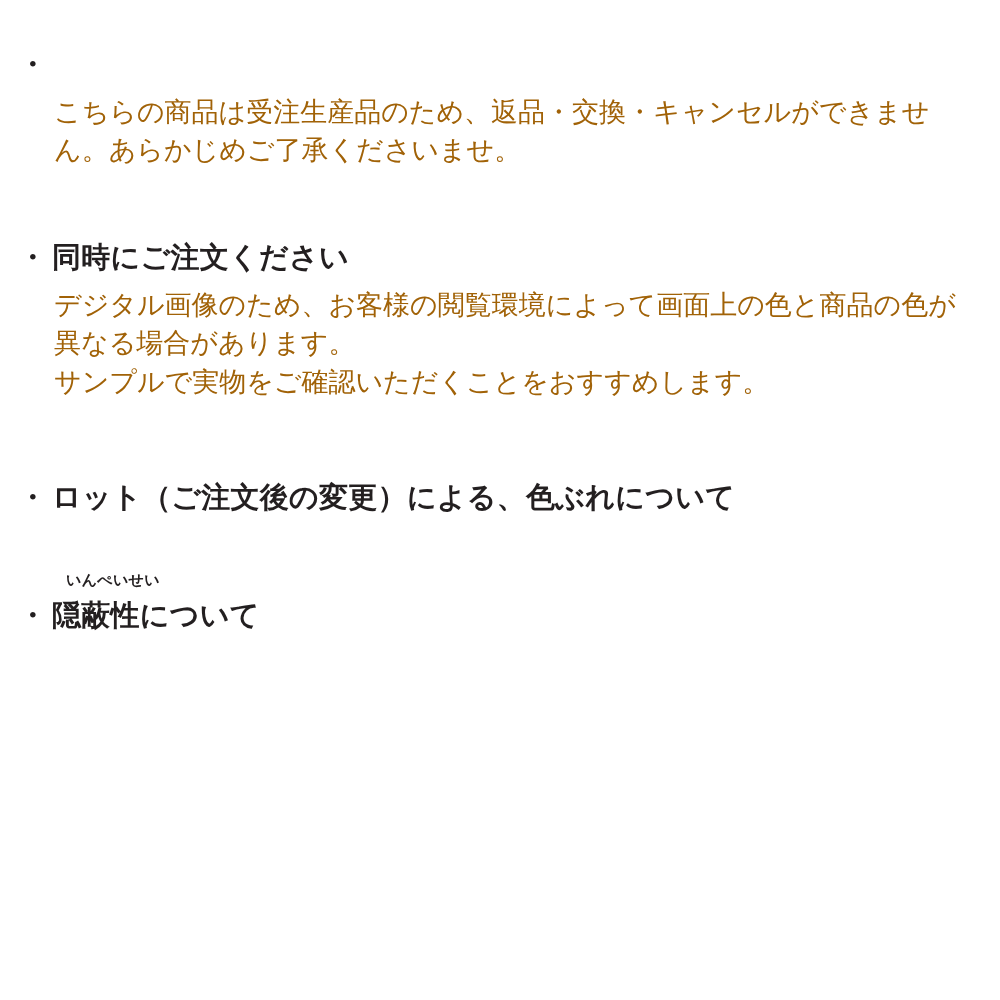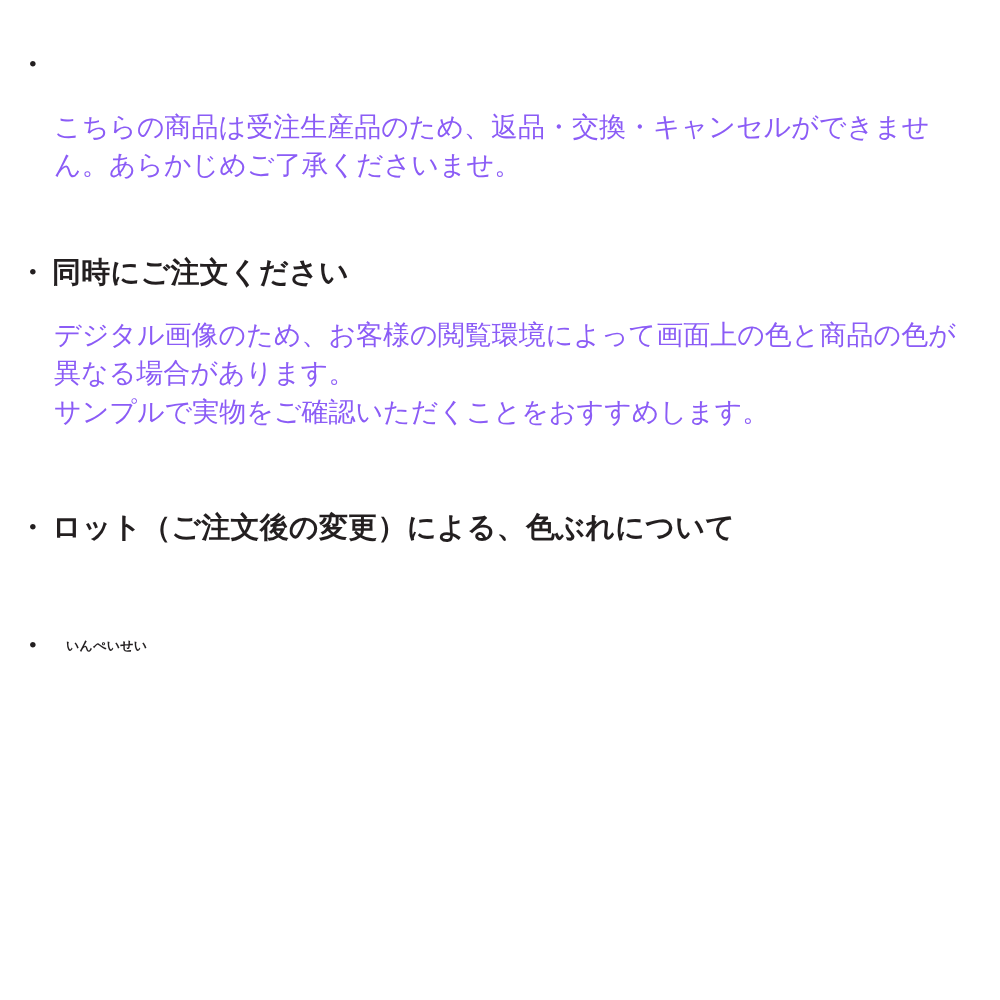--- a/index.html
+++ b/index.html
@@ -29,26 +29,25 @@
   .section:last-child {
     margin-bottom: 0;
   }
   .heading-wrap {
     position: relative;
   }
   .ruby {
     position: absolute;
     top: -26px;
     left: 48px;
-    font-size: 13px;
+    font-size: 15px;
     letter-spacing: 0.02em;
     color: #231f20;
     font-weight: 600;
     white-space: nowrap;
-    margin-top: 36px;
   }
   .heading {
     font-size: 29px;
     font-weight: 700;
     letter-spacing: 0.01em;
     line-height: 1.3;
     color: #231f20;
     display: flex;
     align-items: flex-start;
   }
@@ -61,22 +60,22 @@
     line-height: 1.3;
   }
   .heading-text {
     display: block;
   }
   .body-text {
     font-size: 27px;
     font-weight: 400;
     line-height: 1.42;
     letter-spacing: 0.0em;
-    color: #8b5cf6;
-    margin: 24px 0 0 36px;
+    color: #a16207;
+    margin: 9px 0 0 36px;
     max-width: 930px;
     white-space: pre-line;
   }
   .sec-1 { margin-bottom: 70px; }
   .sec-2 { margin-bottom: 78px; }
   .sec-3 { margin-bottom: 80px; }
 </style>
 </head>
 <body>
 
@@ -109,17 +108,18 @@
         <span class="heading-text">ロット（ご注文後の変更）による、色ぶれについて</span>
       </div>
     </div>
   </div>
 
   <div class="section">
     <div class="heading-wrap">
       <span class="ruby">いんぺいせい</span>
       <div class="heading">
         <span class="bullet">・</span>
+        <span class="heading-text">隠蔽性について</span>
       </div>
     </div>
   </div>
 
 </div>
 
 </body></html>

